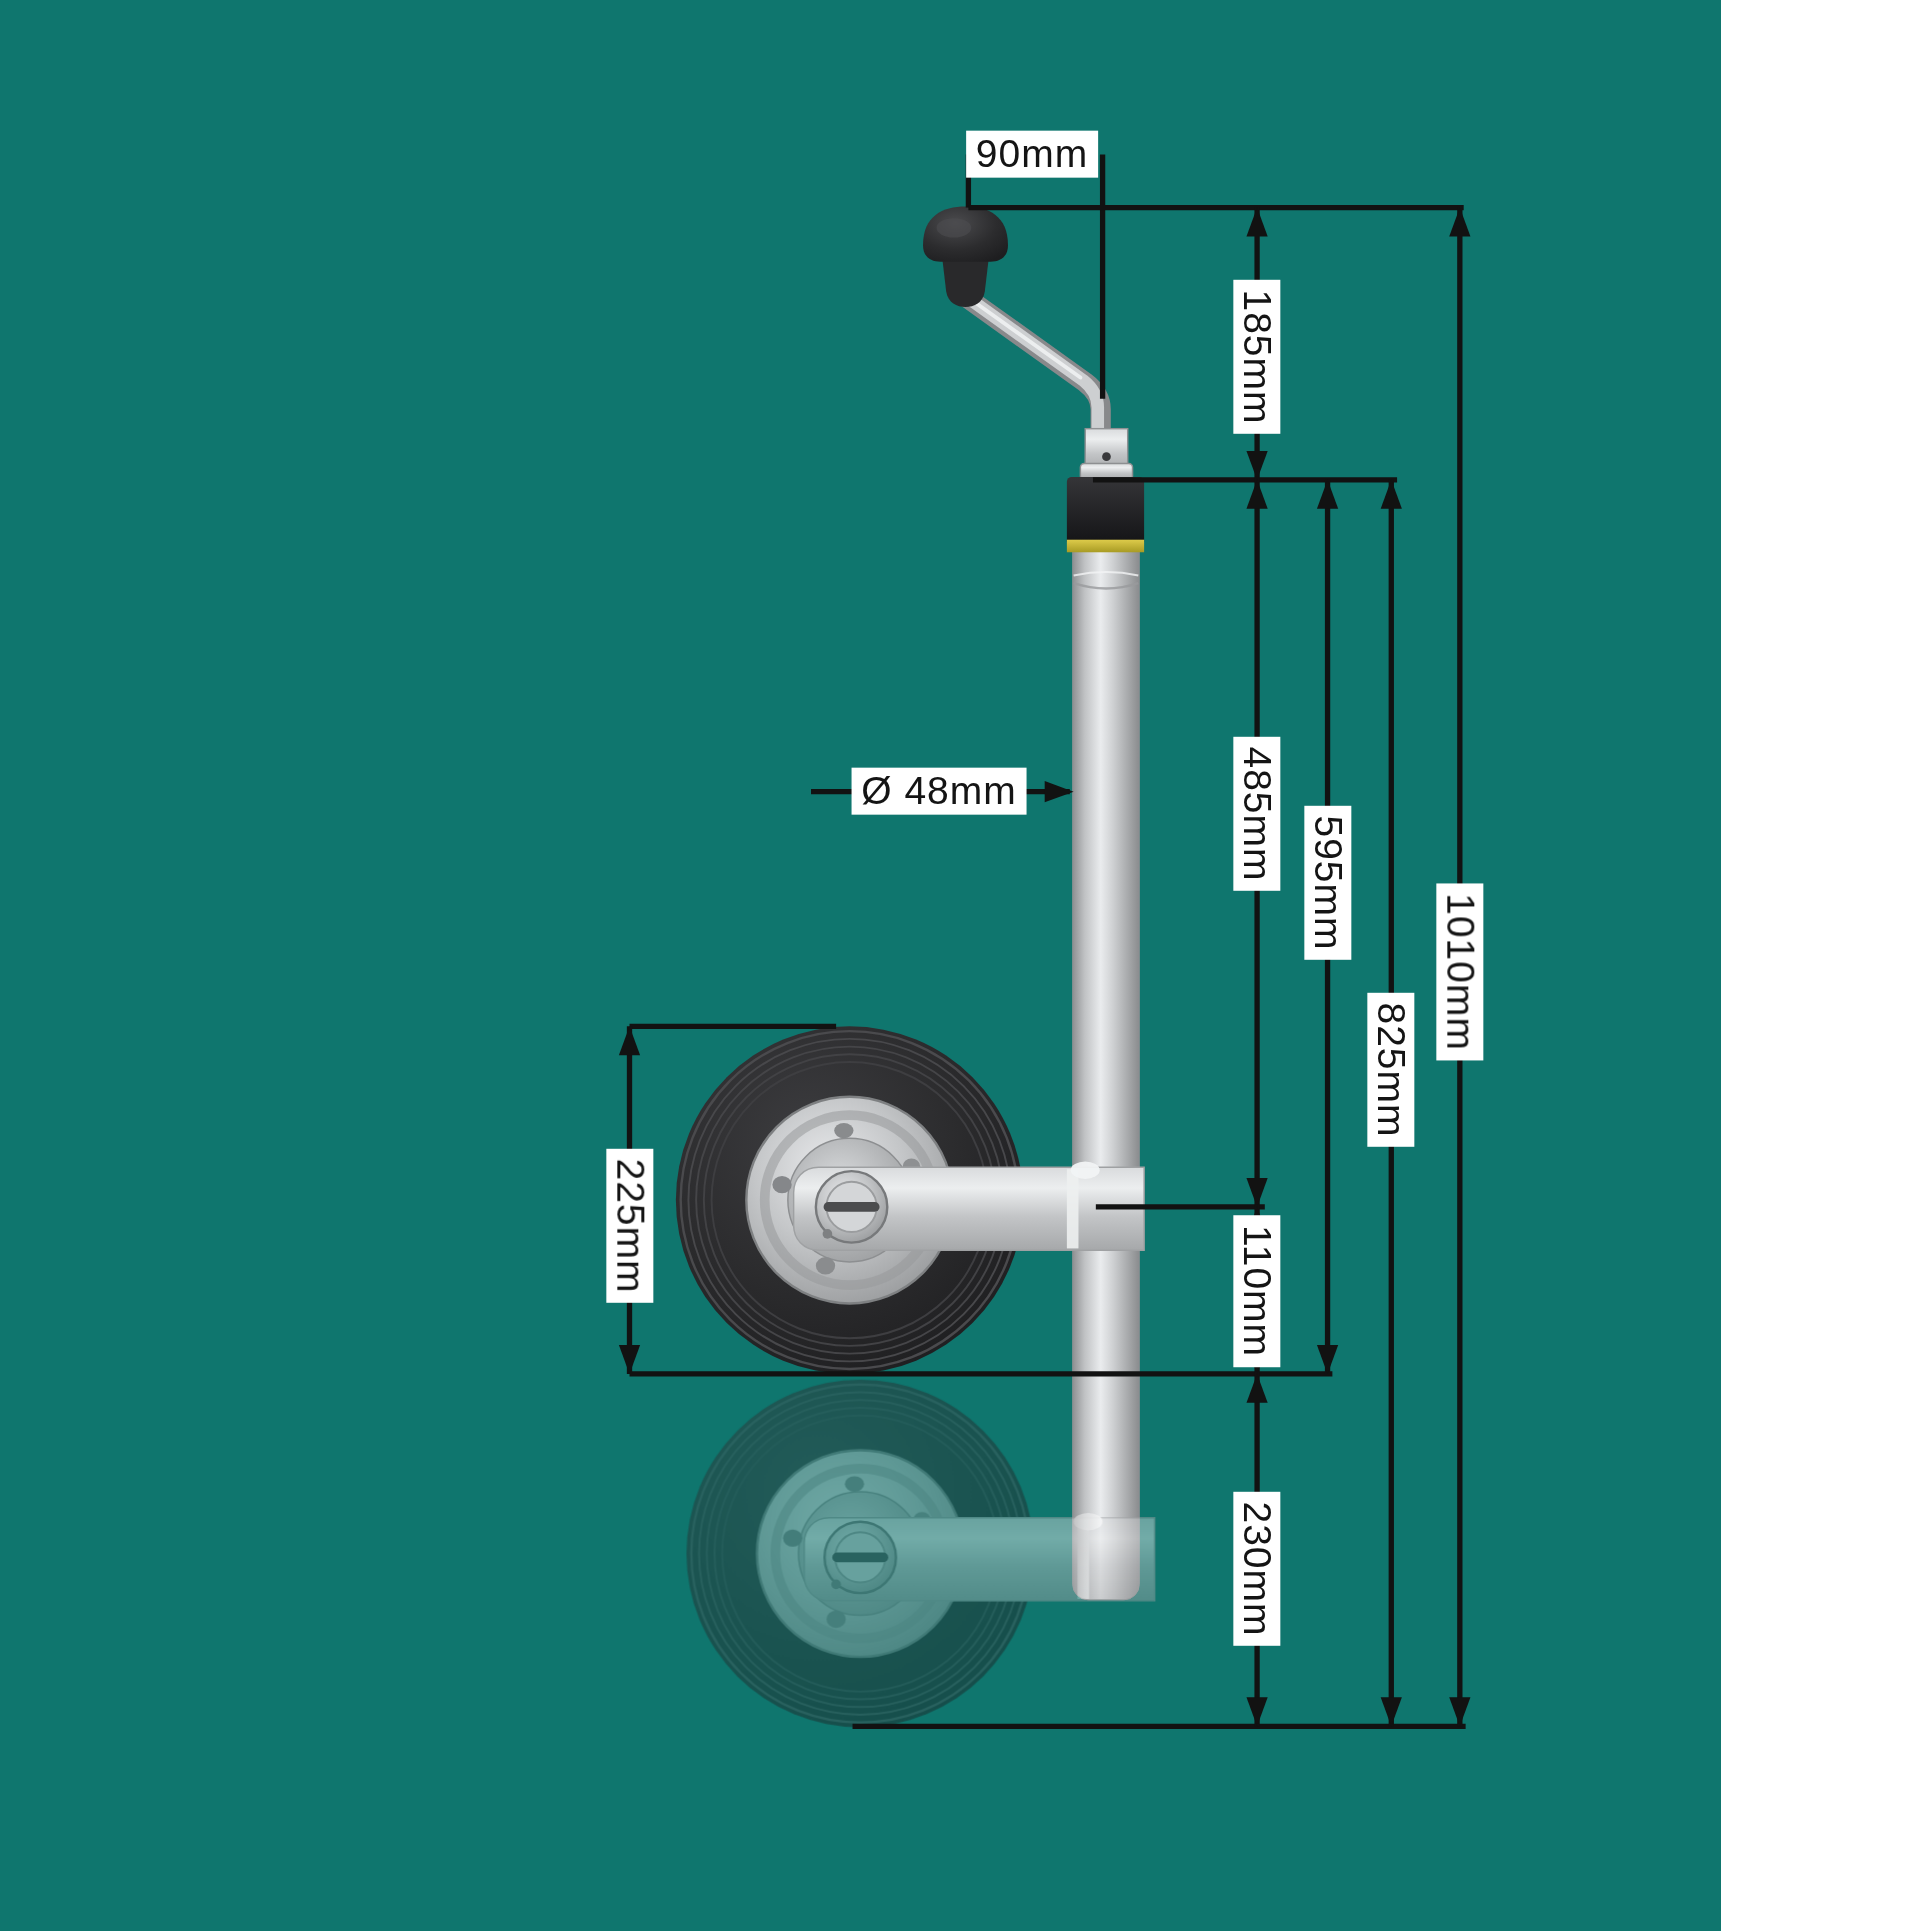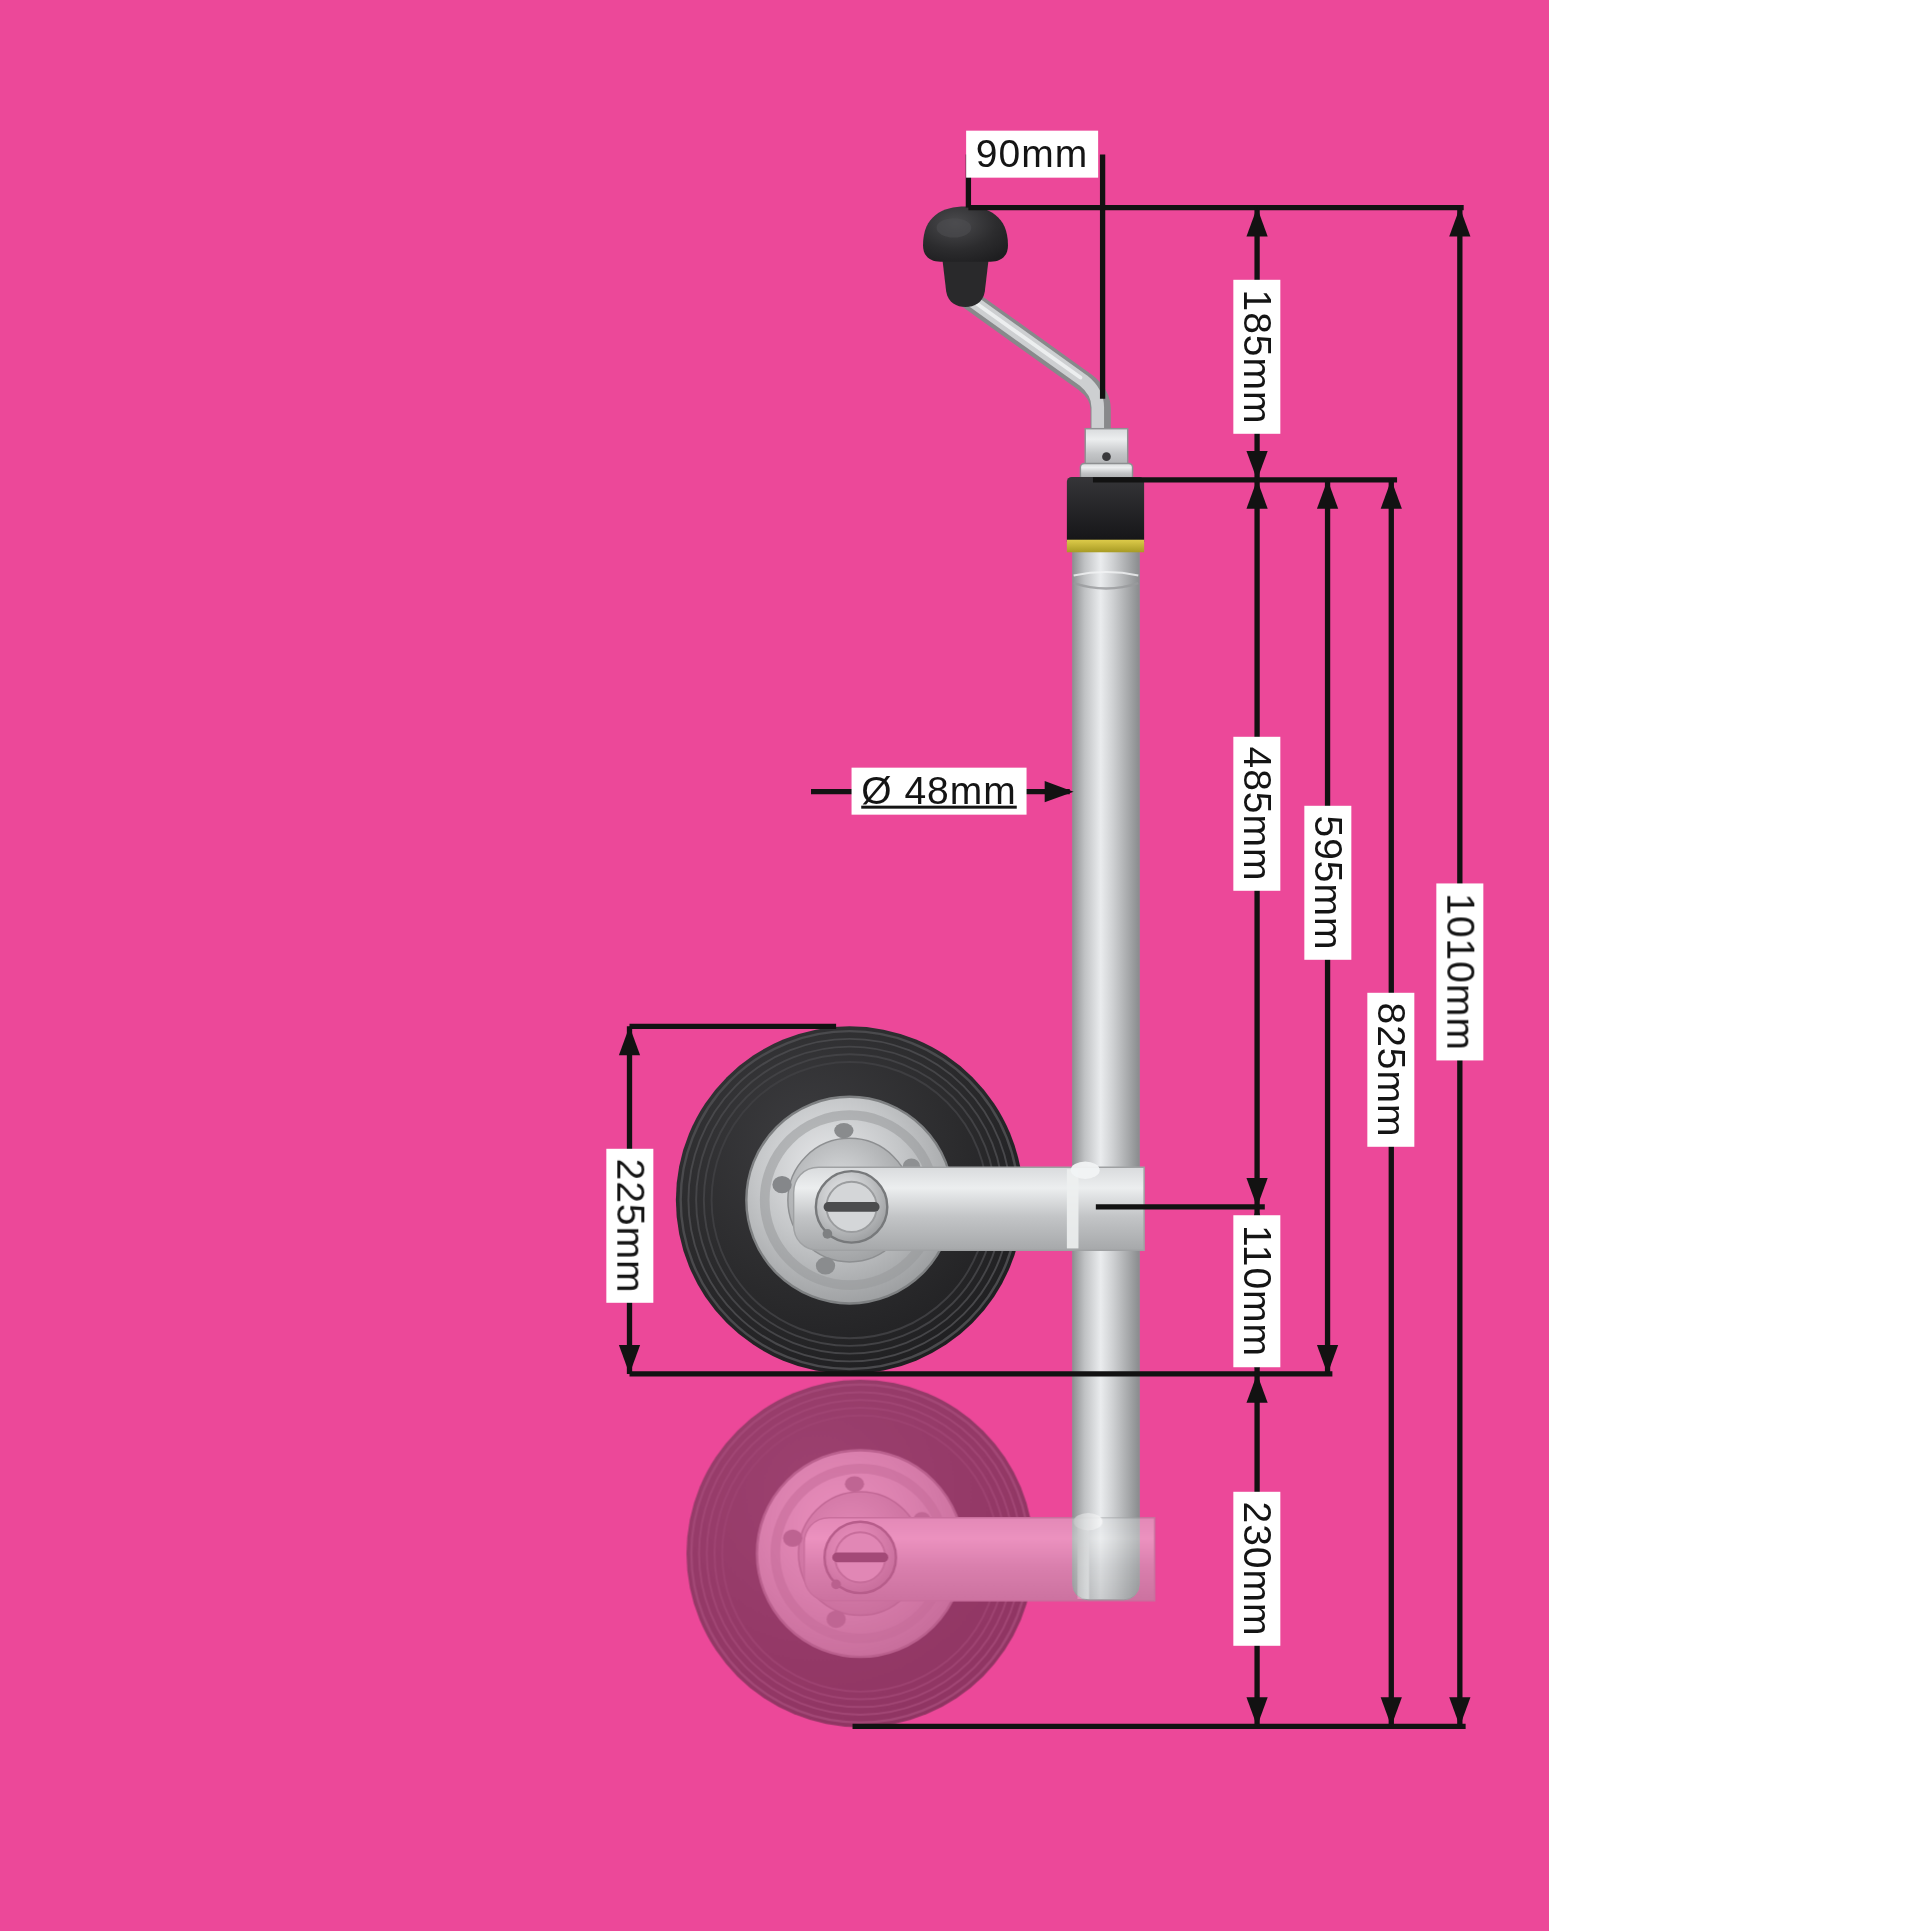--- a/index.html
+++ b/index.html
@@ -1,16 +1,16 @@
 <!DOCTYPE html>
 <html><head>
 <meta charset="utf-8">
 <style>
   html,body{margin:0;padding:0;background:#ffffff;}
-  .stage{position:relative;width:1549px;height:1931px;background:#ec4899;overflow:hidden;
+  .stage{position:relative;width:1721px;height:1931px;background:#0f766e;overflow:hidden;
          font-family:"Liberation Sans", sans-serif;}
   .stage svg{position:absolute;left:0;top:0;}
   .dim{position:absolute;font-size:39px;letter-spacing:1px;color:#141414;background:#ffffff;
        padding:1.9px 9.7px;white-space:nowrap;transform:translate(-50%,-50%);line-height:1.1;}
   .dim.v{transform:translate(-50%,-50%) rotate(90deg);}
 </style>
 </head>
 <body>
 
 <div class="stage">
@@ -174,21 +174,21 @@
       <polygon points="1375,1423 1364,1393 1386,1393"></polygon>
       <polygon points="1441,497 1430,527 1452,527"></polygon>
       <polygon points="1441,1788 1430,1758 1452,1758"></polygon>
       <polygon points="1512,215 1501,245 1523,245"></polygon>
       <polygon points="1512,1788 1501,1758 1523,1758"></polygon>
     </g>
   </svg>
 
   <div class="dim" style="left:1032px;top:154px;">90mm</div>
   <div class="dim v" style="left:1257px;top:357px;">185mm</div>
-  <div class="dim" style="left:939px;top:791px;text-decoration:underline;">Ø 48mm</div>
+  <div class="dim" style="left:939px;top:791px;">Ø 48mm</div>
   <div class="dim v" style="left:1257px;top:814px;">485mm</div>
   <div class="dim v" style="left:1328px;top:883px;">595mm</div>
   <div class="dim v" style="left:1391px;top:1070px;">825mm</div>
   <div class="dim v" style="left:1460px;top:972px;">1010mm</div>
   <div class="dim v" style="left:630px;top:1226px;">225mm</div>
   <div class="dim v" style="left:1257px;top:1291px;">110mm</div>
   <div class="dim v" style="left:1257px;top:1569px;">230mm</div>
 
 </div>
 

